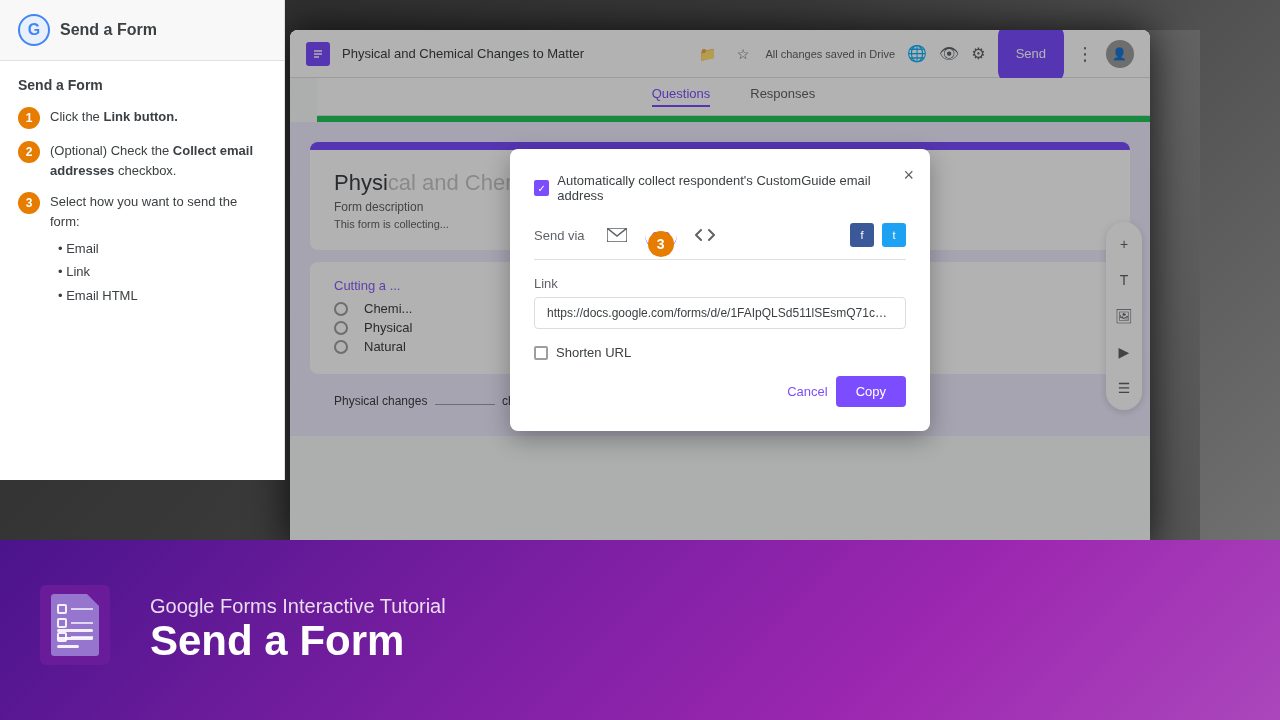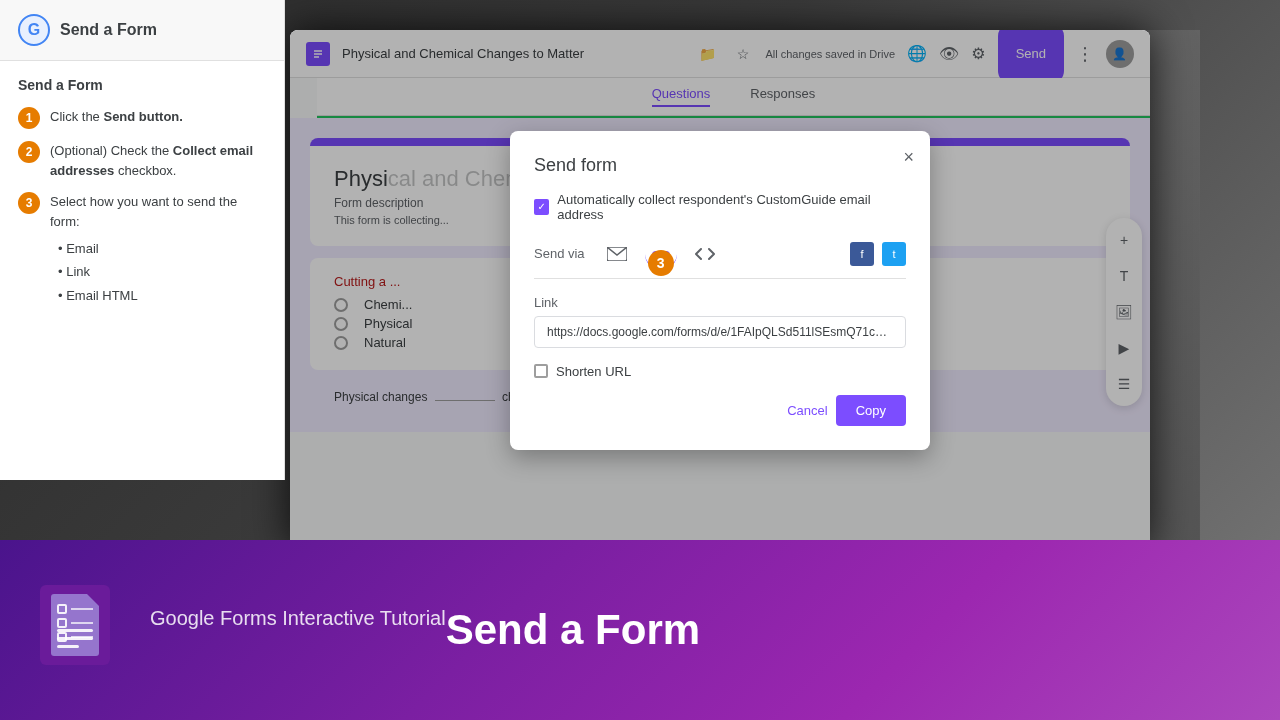--- a/index.html
+++ b/index.html
@@ -174,21 +174,21 @@
 
     .question-card {
       background: white;
       border-radius: 8px;
       padding: 16px 24px;
       margin-bottom: 12px;
     }
 
     .question-text {
       font-size: 13px;
-      color: #b91c1c;
+      color: #8b5cf6;
       margin-bottom: 8px;
     }
 
     .option-row {
       display: flex;
       align-items: center;
       gap: 16px;
       margin: 4px 0;
       font-size: 13px;
       color: #3c4043;
@@ -558,21 +558,21 @@
     }
 
     .banner-icon {
       width: 80px;
       height: 90px;
       position: relative;
     }
 
     .banner-text {
       display: flex;
-      flex-direction: row;
+      flex-direction: column;
     }
 
     .banner-subtitle {
       font-size: 20px;
       color: rgba(255,255,255,0.85);
       font-weight: normal;
     }
 
     .banner-main-title {
       font-size: 42px;
@@ -606,21 +606,21 @@
     <div class="cg-logo">
       <span>G</span>
     </div>
     <span class="sidebar-title">Send a Form</span>
   </div>
   <div class="sidebar-content">
     <div class="sidebar-heading">Send a Form</div>
 
     <div class="step-item">
       <div class="step-num">1</div>
-      <div class="step-text">Click the <b>Send button.</b></div>
+      <div class="step-text">Click the <b>Link button.</b></div>
     </div>
 
     <div class="step-item">
       <div class="step-num">2</div>
       <div class="step-text">(Optional) Check the <b>Collect email addresses</b> checkbox.</div>
     </div>
 
     <div class="step-item">
       <div class="step-num">3</div>
       <div class="step-text">
@@ -654,21 +654,21 @@
       <div class="header-icons">
         <span style="color:#5f6368;font-size:16px;">🌐</span>
         <span style="color:#5f6368;font-size:16px;">👁</span>
         <span style="color:#5f6368;font-size:16px;">⚙</span>
         <button class="send-btn">Send</button>
         <span style="color:#5f6368;font-size:18px;">⋮</span>
         <div class="avatar-circle">👤</div>
       </div>
     </div>
 
-    <div style="position:relative; background:white; border-bottom:2px solid #22c55e;margin-left:27px;">
+    <div style="position:relative; background:white; border-bottom:6px solid #22c55e;margin-left:27px;">
       <div class="forms-tabs">
         <span class="tab active">Questions</span>
         <span class="tab">Responses</span>
       </div>
       <span class="total-points">Total points: 15</span>
     </div>
 
     <div class="forms-content">
 
       <div class="form-card">
@@ -703,21 +703,20 @@
         <div class="toolbar-icon">🖼</div>
         <div class="toolbar-icon">▶</div>
         <div class="toolbar-icon">☰</div>
       </div>
 
     </div>
 
     <div class="dialog-overlay">
       <div class="dialog">
 
-        <div class="dialog-title">Send form</div>
         <button class="close-btn">×</button>
 
         <div class="checkbox-row">
           <div class="checkbox-box">✓</div>
           <span>Automatically collect respondent's CustomGuide email address</span>
         </div>
 
         <div class="send-via-row">
           <span class="send-via-label">Send via</span>
           <div class="send-via-icons">

